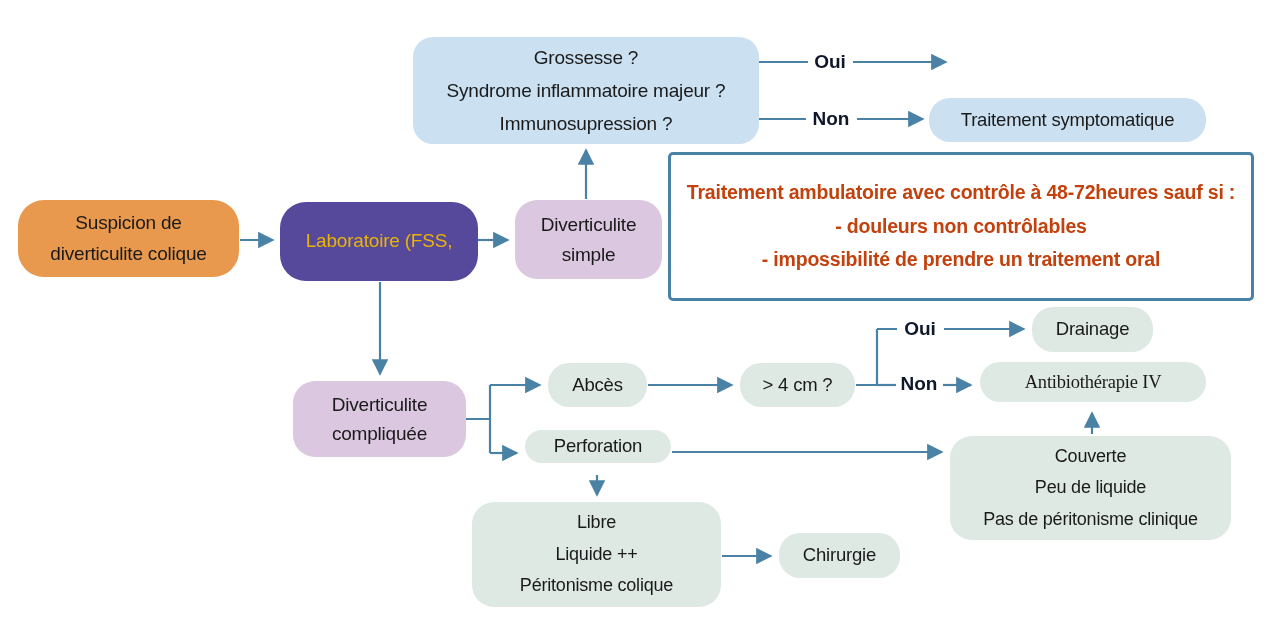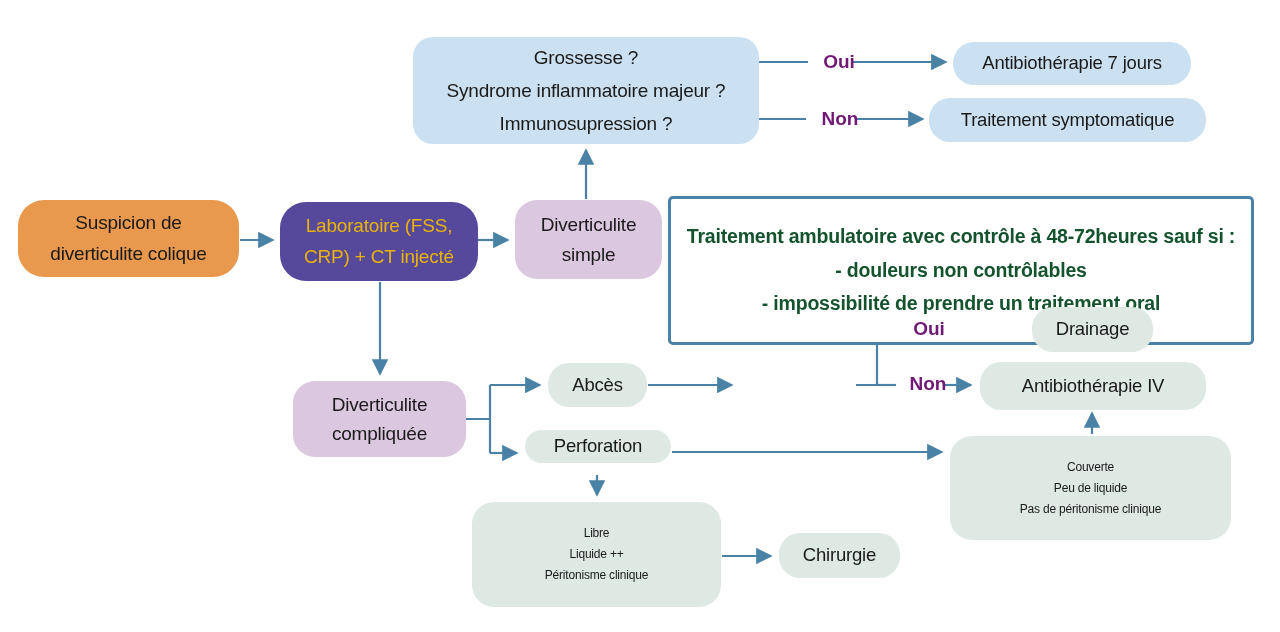--- a/index.html
+++ b/index.html
@@ -11,30 +11,29 @@
   .node{
     position:absolute;display:flex;flex-direction:column;align-items:center;justify-content:center;
     text-align:left;font-size:18px;line-height:1.35;letter-spacing:-0.2px;box-sizing:border-box;
   }
   .ln{display:block;}
   .b-orange{background:#E8994E;border-radius:26px;font-size:19px;line-height:1.6;}
   .b-purple{background:#56489A;border-radius:26px;color:#eab308;font-size:19px;line-height:1.6;}
   .b-lav{background:#DBC8E0;border-radius:22px;font-size:19px;line-height:1.55;}
   .b-blue{background:#CBE1F1;border-radius:20px;font-size:19px;line-height:1.75;}
   .b-bluepill{background:#CBE1F1;border-radius:21px;font-size:18.5px;}
-  .b-mint{background:#DEE9E4;border-radius:22px;font-size:12px;line-height:1.75;}
+  .b-mint{background:#DEE9E4;border-radius:22px;font-size:18px;line-height:1.75;}
   .b-mintpill{background:#DEE9E4;border-radius:21px;font-size:18.5px;}
   .b-outline{
     background:#ffffff;border:3px solid #4A82A5;border-radius:5px;
-    font-weight:bold;font-size:19.5px;line-height:1.72;color:#14532d;margin-top:44px;
+    font-weight:bold;font-size:19.5px;line-height:1.72;color:#c2410c;
   }
   .edge-label{
-    position:absolute;transform:translate(-50%,-50%);font-weight:bold;font-size:19px;color:#701a75;
+    position:absolute;transform:translate(-50%,-50%);font-weight:bold;font-size:19px;color:#0f172a;
     white-space:nowrap;
-    margin-left:9px;
   }
 </style>
 </head>
 <body>
 
 <div class="canvas">
 
   <svg class="wires" width="1280" height="632" viewBox="0 0 1280 632">
     <defs>
       <marker id="arr" viewBox="0 0 10 10" refX="9" refY="5" markerWidth="7.5" markerHeight="7.5" orient="auto-start-reverse">
@@ -65,68 +64,67 @@
     </g>
   </svg>
 
   <div class="node b-orange" style="left:18px;top:200px;width:221px;height:77px;">
     <span class="ln">Suspicion de</span>
     <span class="ln">diverticulite colique</span>
   </div>
 
   <div class="node b-purple" style="left:280px;top:202px;width:198px;height:79px;">
     <span class="ln">Laboratoire (FSS,</span>
-    <span class="ln">CRP) + CT injecté</span>
   </div>
 
   <div class="node b-lav" style="left:515px;top:200px;width:147px;height:79px;">
     <span class="ln">Diverticulite</span>
     <span class="ln">simple</span>
   </div>
 
   <div class="node b-blue" style="left:413px;top:37px;width:346px;height:107px;">
     <span class="ln">Grossesse ?</span>
     <span class="ln">Syndrome inflammatoire majeur ?</span>
     <span class="ln">Immunosupression ?</span>
   </div>
 
-  <div class="node b-bluepill" style="left:953px;top:42px;width:238px;height:43px;">Antibiothérapie 7 jours</div>
 
   <div class="node b-bluepill" style="left:929px;top:98px;width:277px;height:44px;">Traitement symptomatique</div>
 
   <div class="node b-outline" style="left:668px;top:152px;width:586px;height:149px;">
     <span class="ln">Traitement ambulatoire avec contrôle à 48-72heures sauf si :</span>
     <span class="ln">- douleurs non contrôlables</span>
     <span class="ln">- impossibilité de prendre un traitement oral</span>
   </div>
 
   <div class="node b-lav" style="left:293px;top:381px;width:173px;height:76px;">
     <span class="ln">Diverticulite</span>
     <span class="ln">compliquée</span>
   </div>
 
   <div class="node b-mintpill" style="left:548px;top:363px;width:99px;height:44px;">Abcès</div>
 
+  <div class="node b-mintpill" style="left:740px;top:363px;width:115px;height:44px;">&gt; 4 cm ?</div>
 
   <div class="node b-mintpill" style="left:1032px;top:307px;width:121px;height:45px;">Drainage</div>
 
-  <div class="node b-mintpill" style="left:980px;top:362px;width:226px;height:48px;">Antibiothérapie IV</div>
+  <div class="node b-mintpill" style="left:980px;top:362px;width:226px;height:40px;font-family:Liberation Serif, serif;">Antibiothérapie IV</div>
 
   <div class="node b-mintpill" style="left:525px;top:430px;width:146px;height:33px;">Perforation</div>
 
   <div class="node b-mint" style="left:950px;top:436px;width:281px;height:104px;">
     <span class="ln">Couverte</span>
     <span class="ln">Peu de liquide</span>
     <span class="ln">Pas de péritonisme clinique</span>
   </div>
 
   <div class="node b-mint" style="left:472px;top:502px;width:249px;height:105px;">
     <span class="ln">Libre</span>
     <span class="ln">Liquide ++</span>
-    <span class="ln">Péritonisme clinique</span>
+    <span class="ln">Péritonisme colique</span>
   </div>
 
   <div class="node b-mintpill" style="left:779px;top:533px;width:121px;height:45px;">Chirurgie</div>
 
   <div class="edge-label" style="left:830px;top:62px;">Oui</div>
   <div class="edge-label" style="left:831px;top:119px;">Non</div>
   <div class="edge-label" style="left:920px;top:329px;">Oui</div>
   <div class="edge-label" style="left:919px;top:384px;">Non</div>
 
 </div>

